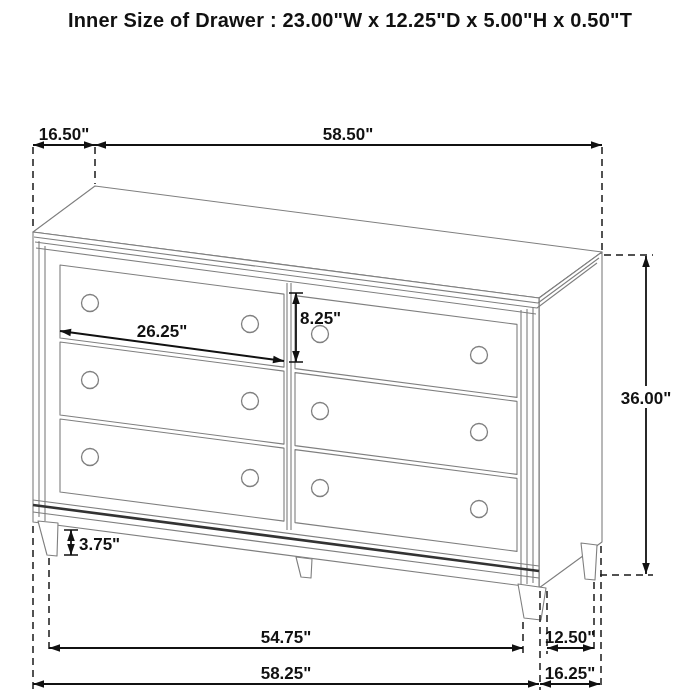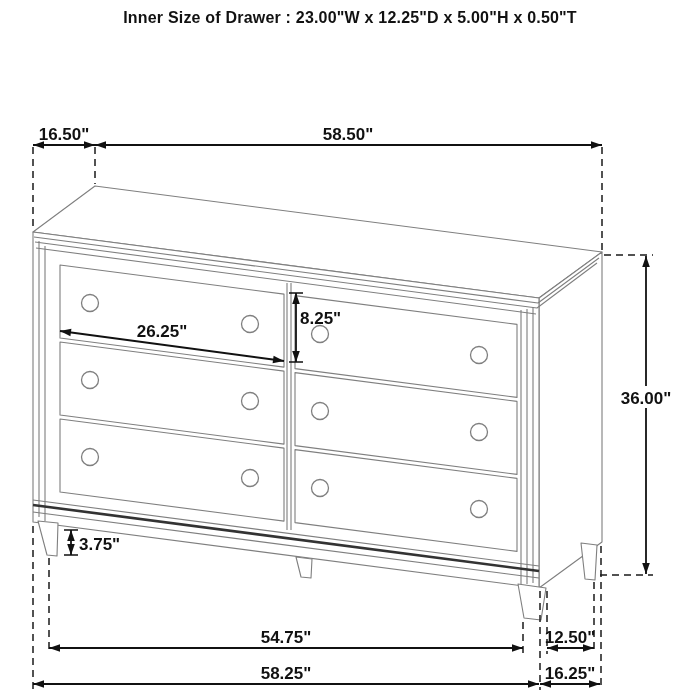--- a/index.html
+++ b/index.html
@@ -2,21 +2,21 @@
 <html><head>
 <meta charset="utf-8">
 <style>
   html,body{margin:0;padding:0;background:#fff;}
   .stage{
     position:relative;width:700px;height:700px;background:#fff;overflow:hidden;
     font-family:"Liberation Sans", sans-serif;
   }
   .title{
     position:absolute;top:9px;left:0;width:700px;text-align:center;
-    font-size:16px;font-weight:bold;color:#111;letter-spacing:0.2px;
+    font-size:20px;font-weight:bold;color:#111;letter-spacing:0.2px;
   }
   svg{position:absolute;left:0;top:0;}
   .art{stroke:#7f7f7f;stroke-width:1.1;fill:none;stroke-linejoin:round;}
   .art-fill{stroke:#7f7f7f;stroke-width:1.1;fill:#ffffff;stroke-linejoin:round;}
   .art-thick{stroke:#333333;stroke-width:2.6;fill:none;}
   .knob{stroke:#7f7f7f;stroke-width:1.3;fill:#ffffff;}
   .dim{stroke:#111111;stroke-width:1.8;fill:none;}
   .tick{stroke:#111111;stroke-width:1.3;fill:none;}
   .dash{stroke:#1a1a1a;stroke-width:1.5;fill:none;stroke-dasharray:7 5;}
   .lbl{font-family:"Liberation Sans", sans-serif;font-size:17px;font-weight:bold;fill:#111111;}

